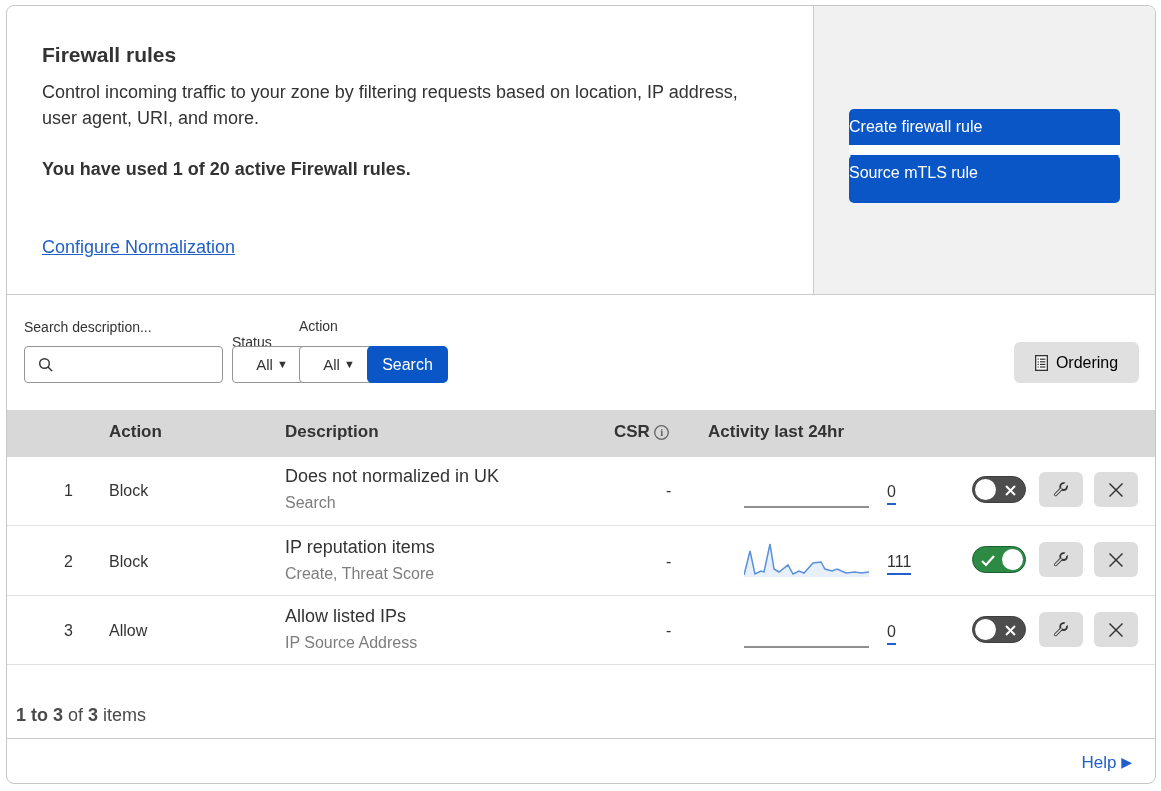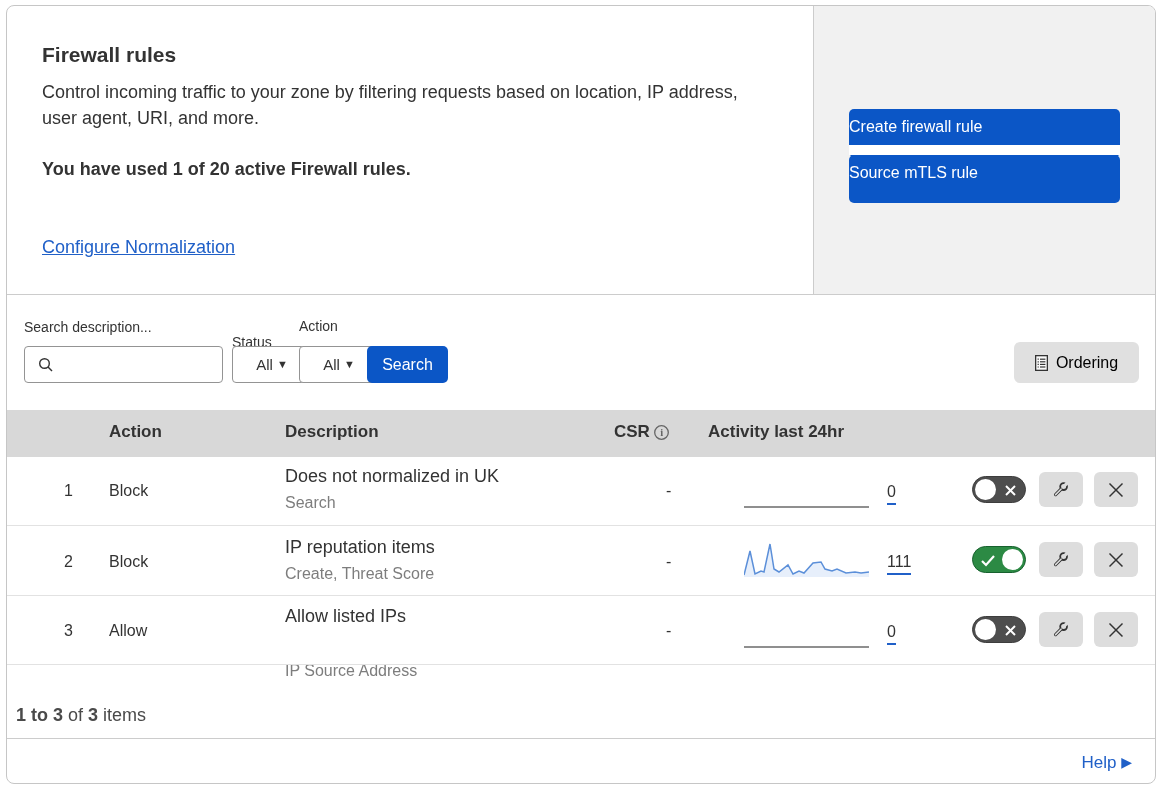--- a/index.html
+++ b/index.html
@@ -145,21 +145,21 @@
       <svg width="16" height="16" viewBox="0 0 16 16" style="display:block;">
       <line x1="1.5" y1="1.5" x2="14.5" y2="14.5" stroke="#333" stroke-width="1.5"></line>
       <line x1="14.5" y1="1.5" x2="1.5" y2="14.5" stroke="#333" stroke-width="1.5"></line>
     </svg>
     </div>
   <div class="row-sep" style="top:589px;"></div>
 
   <div class="cell-main abs" style="left:57px; top:616px;">3</div>
   <div class="cell-main abs" style="left:102px; top:616px;">Allow</div>
   <div class="cell-title" style="left:278px; top:600px;">Allow listed IPs</div>
-  <div class="cell-sub" style="left:278px; top:656px;">IP Source Address</div>
+  <div class="cell-sub" style="left:278px; top:628px;">IP Source Address</div>
   <div class="cell-main abs" style="left:659px; top:616px;">-</div>
   <div class="flatline" style="top:640px;"></div>
   <div class="cnt" style="left:880px; top:617px;">0</div>
   <div class="toggle off" style="top:610px;">
       <div class="knob" style="left:2px;"></div>
       <svg width="11" height="11" viewBox="0 0 11 11" style="position:absolute; right:9px; top:8px;">
         <line x1="1" y1="1" x2="10" y2="10" stroke="#fff" stroke-width="2"></line>
         <line x1="10" y1="1" x2="1" y2="10" stroke="#fff" stroke-width="2"></line>
       </svg>
     </div>

